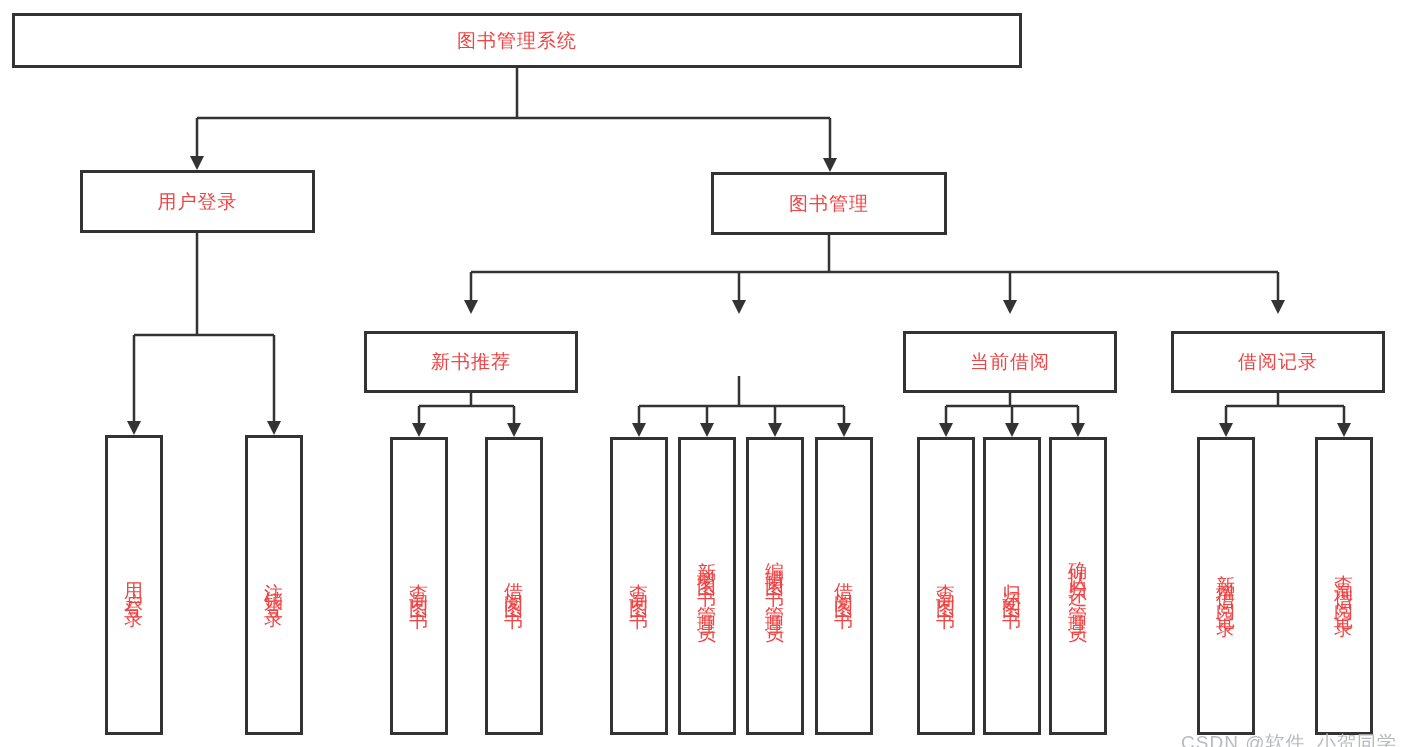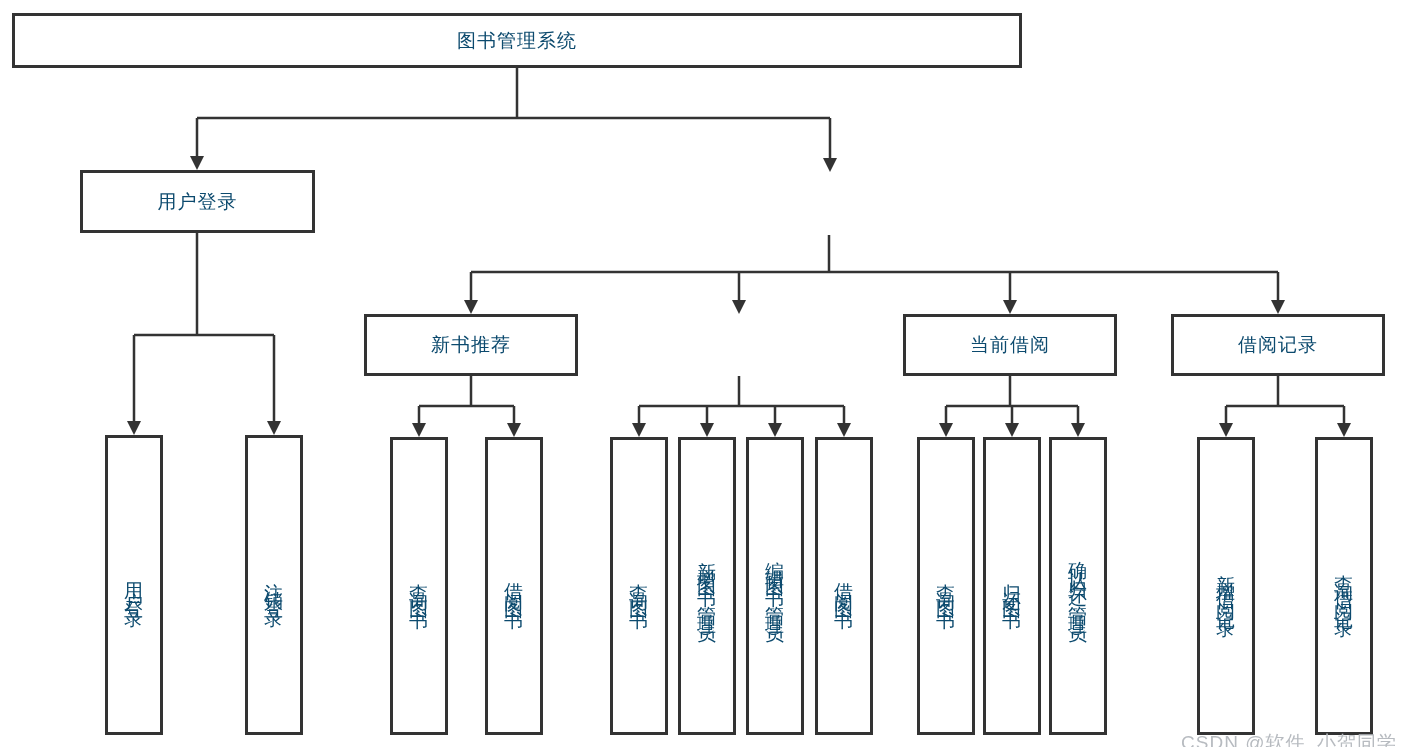--- a/index.html
+++ b/index.html
@@ -18,21 +18,21 @@
     position: absolute;
     left: 0; top: 0;
     width: 1405px; height: 747px;
     pointer-events: none;
   }
 
   .node {
     position: absolute;
     border: 3px solid #333333;
     background: #ffffff;
-    color: #0c4a6e;
+    color: #ef4444;
     display: flex;
     align-items: center;
     justify-content: center;
     text-align: center;
   }
 
   .h-label {
     font-size: 19px;
     font-weight: 500;
     letter-spacing: 1px;
@@ -45,21 +45,21 @@
     font-size: 19px;
     font-weight: 500;
     letter-spacing: 9px;
     line-height: 1;
   }
 
   .root-box     { left: 12px;   top: 13px;  width: 1010px; height: 55px; }
   .box-user-login { left: 80px;  top: 170px; width: 235px; height: 63px; }
   .box-book-mgmt  { left: 711px; top: 172px; width: 236px; height: 63px; }
 
-  .box-l3 { top: 314px; height: 62px; width: 214px; }
+  .box-l3 { top: 331px; height: 62px; width: 214px; }
   .box-new-book     { left: 364px; }
   .box-book-borrow  { left: 632px; }
   .box-cur-borrow   { left: 903px; text-align: center; }
   .box-borrow-rec   { left: 1171px; font-family: Liberation Serif, serif; }
 
   .leaf { width: 58px; }
   .leaf-g1 { top: 435px; height: 300px; }
   .leaf-gx { top: 437px; height: 298px; }
 
   .leaf-1a { left: 105px; }
@@ -145,20 +145,23 @@
     </g>
   </svg>
 
   <div class="node root-box">
     <span class="h-label">图书管理系统</span>
   </div>
 
   <div class="node box-user-login">
     <span class="h-label">用户登录</span>
   </div>
+  <div class="node box-book-mgmt">
+    <span class="h-label">图书管理</span>
+  </div>
 
   <div class="node box-l3 box-new-book">
     <span class="h-label">新书推荐</span>
   </div>
   <div class="node box-l3 box-cur-borrow">
     <span class="h-label">当前借阅</span>
   </div>
   <div class="node box-l3 box-borrow-rec">
     <span class="h-label">借阅记录</span>
   </div>

